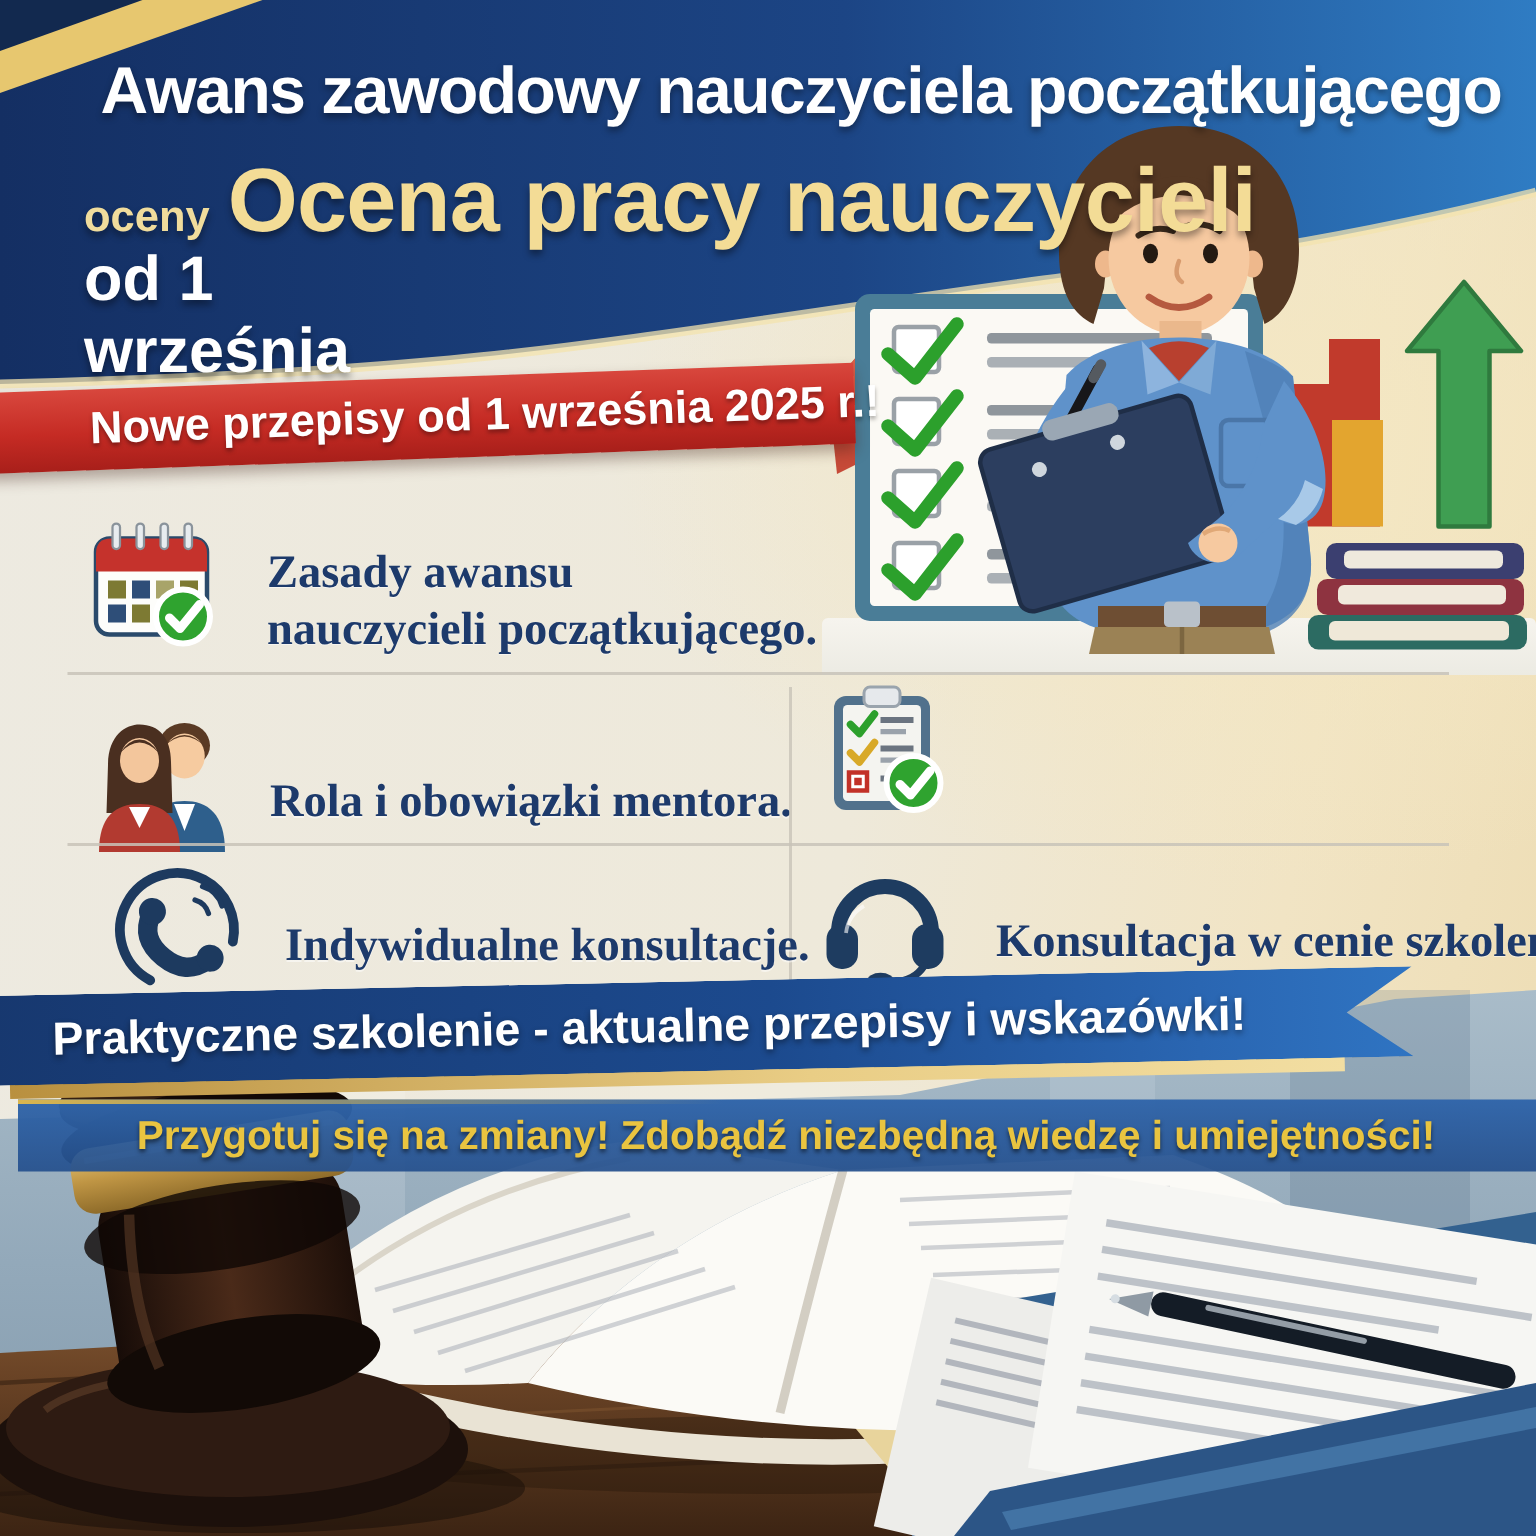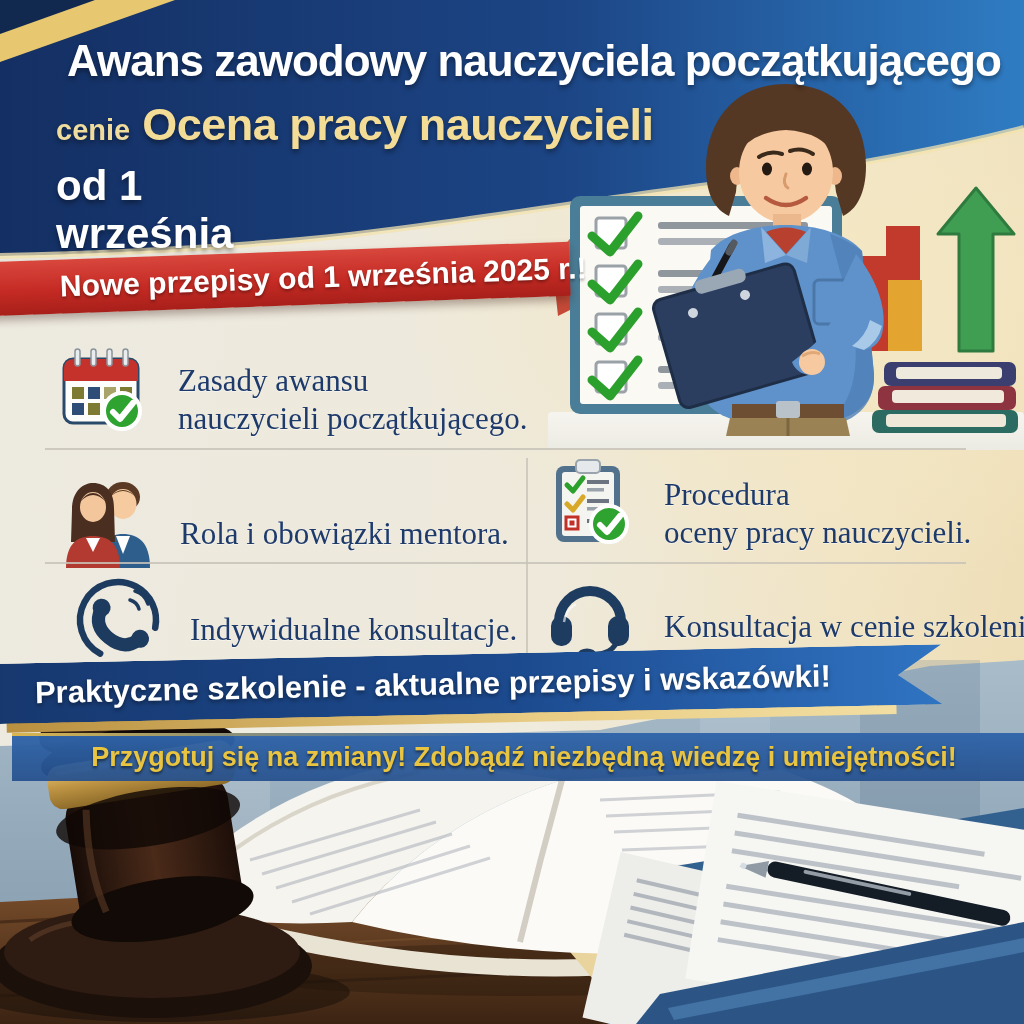--- a/index.html
+++ b/index.html
@@ -11,21 +11,21 @@
       linear-gradient(100deg,#edeae1 0%, #eee9da 55%, #f1e4c4 80%, #eddcb2 100%);
   }
   svg{display:block}
   
   .header-bg{position:absolute;left:0;top:0;z-index:1;}
   .header-text{position:absolute;left:0;top:0;z-index:5;color:#fff;}
   .t1{position:absolute;left:67px;top:36px;width:960px;font-size:44px;font-weight:700;
       letter-spacing:-1px;white-space:nowrap;text-shadow:0 3px 5px rgba(0,0,0,.4);}
   .t2{position:absolute;left:56px;top:99px;white-space:nowrap;text-shadow:0 3px 5px rgba(0,0,0,.4);}
   .t2 .oraz{font-size:29px;font-weight:700;color:#f0dc9c;margin-right:12px;}
-  .t2 .ocena{font-size:45px;font-weight:700;color:#f3dc96;letter-spacing:-0.5px;text-align:center;}
+  .t2 .ocena{font-size:60px;font-weight:700;color:#f3dc96;letter-spacing:-0.5px;text-align:center;}
   .t3{position:absolute;left:56px;top:162px;font-size:42px;font-weight:700;
       text-shadow:0 3px 5px rgba(0,0,0,.4);}
   
   .red-banner{position:absolute;left:-10px;top:262px;width:580px;height:54px;z-index:6;
       transform:rotate(-2deg);transform-origin:left center;
       background:linear-gradient(180deg,#d8473d 0%,#c52b24 55%,#a81f1a 100%);
       box-shadow:0 5px 9px rgba(60,30,20,.35);
       display:flex;align-items:center;padding-left:70px;box-sizing:border-box;}
   .red-banner span{font-size:30px;font-weight:700;color:#fff;white-space:nowrap;
       text-shadow:0 2px 3px rgba(0,0,0,.35);}
@@ -39,21 +39,21 @@
   .illus .books{position:absolute;left:330px;top:298px;z-index:4;}
   .illus .man{position:absolute;left:76px;top:14px;z-index:3;}
   
   .features{position:absolute;left:0;top:330px;width:1024px;height:340px;z-index:6;}
   .feat{position:absolute;display:flex;align-items:center;gap:26px;}
   .f1{left:58px;top:12px;}
   .f2{left:60px;top:150px;}
   .f3{left:546px;top:126px;}
   .f4{left:72px;top:244px;}
   .f5{left:542px;top:244px;}
-  .ftext{font-family:"Liberation Serif",serif;font-weight:400;color:#1d3a6b;
+  .ftext{font-family:"Liberation Serif",serif;font-weight:700;color:#1d3a6b;
       font-size:31px;line-height:1.22;text-shadow:0 1px 0 rgba(255,255,255,.5);margin-top:20px;}
   .ftext span{display:block;white-space:nowrap;}
   .hdiv{position:absolute;left:45px;right:58px;height:2px;background:#c8c3b8;opacity:.85;}
   .d1{top:118px}.d2{top:232px}
   .vdiv{position:absolute;left:526px;top:128px;width:2px;height:212px;background:#c8c3b8;opacity:.8;}
   
   .ribbon{position:absolute;left:-6px;top:664px;width:948px;height:60px;z-index:7;
       transform:rotate(-1.2deg);transform-origin:left center;}
   .ribbon-gold{position:absolute;left:12px;right:46px;bottom:-9px;height:13px;
       background:linear-gradient(90deg,#b9903f,#e9cd85 60%,#f2dea2);}
@@ -195,21 +195,21 @@
       <path d="M116,330 L228,330 L228,344 L116,344 Z" fill="#6e4e33"></path>
       <rect x="160" y="327" width="24" height="17" rx="3" fill="#b9c1c9"></rect>
       <path d="M114,344 L230,344 L234,362 L110,362 Z" fill="#9b8255"></path>
       <path d="M172,344 L172,362" stroke="#7c6640" stroke-width="3"></path>
     </svg>
   </div>
 
   <div class="header-text">
     <div class="t1">Awans zawodowy nauczyciela początkującego</div>
     <div class="t2">
-      <span class="oraz">cenie</span><span class="ocena">Ocena pracy nauczycieli</span>
+      <span class="oraz">oceny</span><span class="ocena">Ocena pracy nauczycieli</span>
     </div>
     <div class="t3">od 1 września 2025 r.</div>
   </div>
 
   <div class="red-banner">
     <span>Nowe przepisy od 1 września 2025 r.!</span>
   </div>
 
   <div class="features">
 
@@ -274,24 +274,20 @@
           <rect x="41" y="30" width="17" height="3.5" fill="#9aa2ab"></rect>
         <path d="M21,46 l6,6 l10,-13" fill="none" stroke="#d8a928" stroke-width="5" stroke-linecap="round" stroke-linejoin="round"></path>
         <rect x="41" y="41" width="22" height="4" fill="#6b7480"></rect>
           <rect x="41" y="49" width="17" height="3.5" fill="#9aa2ab"></rect>
         <rect x="20" y="59" width="12" height="12" fill="#fff" stroke="#c23128" stroke-width="3"></rect>
         <rect x="23.5" y="62.5" width="5" height="5" fill="#c23128"></rect>
         <rect x="41" y="61" width="22" height="4" fill="#6b7480"></rect>
         <circle cx="63" cy="66" r="18" fill="#2fa32f" stroke="#fff" stroke-width="4"></circle>
         <path d="M54,67 l7,7 l13,-16" fill="none" stroke="#fff" stroke-width="6" stroke-linecap="round" stroke-linejoin="round"></path>
       </svg>
-      <div class="ftext">
-        <span>Procedura</span>
-        <span>oceny pracy nauczycieli.</span>
-      </div>
     </div>
 
     <div class="hdiv d2"></div>
     <div class="vdiv"></div>
 
     <div class="feat f4">
       <svg width="92" height="92" viewBox="0 0 92 92">
         <circle cx="46" cy="46" r="38" fill="none" stroke="#1d3a5f" stroke-width="6.5" stroke-dasharray="168 72" stroke-linecap="round" transform="rotate(118 46 46)"></circle>
         <g transform="rotate(-6 46 46)">
           <path d="M30,34 q-9,15 5,29 q14,14 29,5" fill="none" stroke="#1d3a5f" stroke-width="13" stroke-linecap="round"></path>

